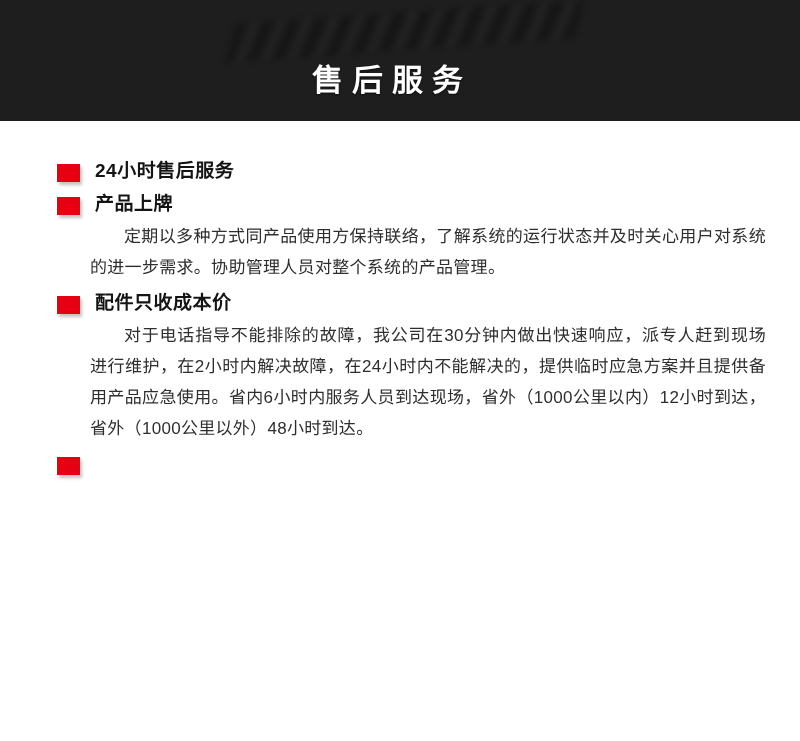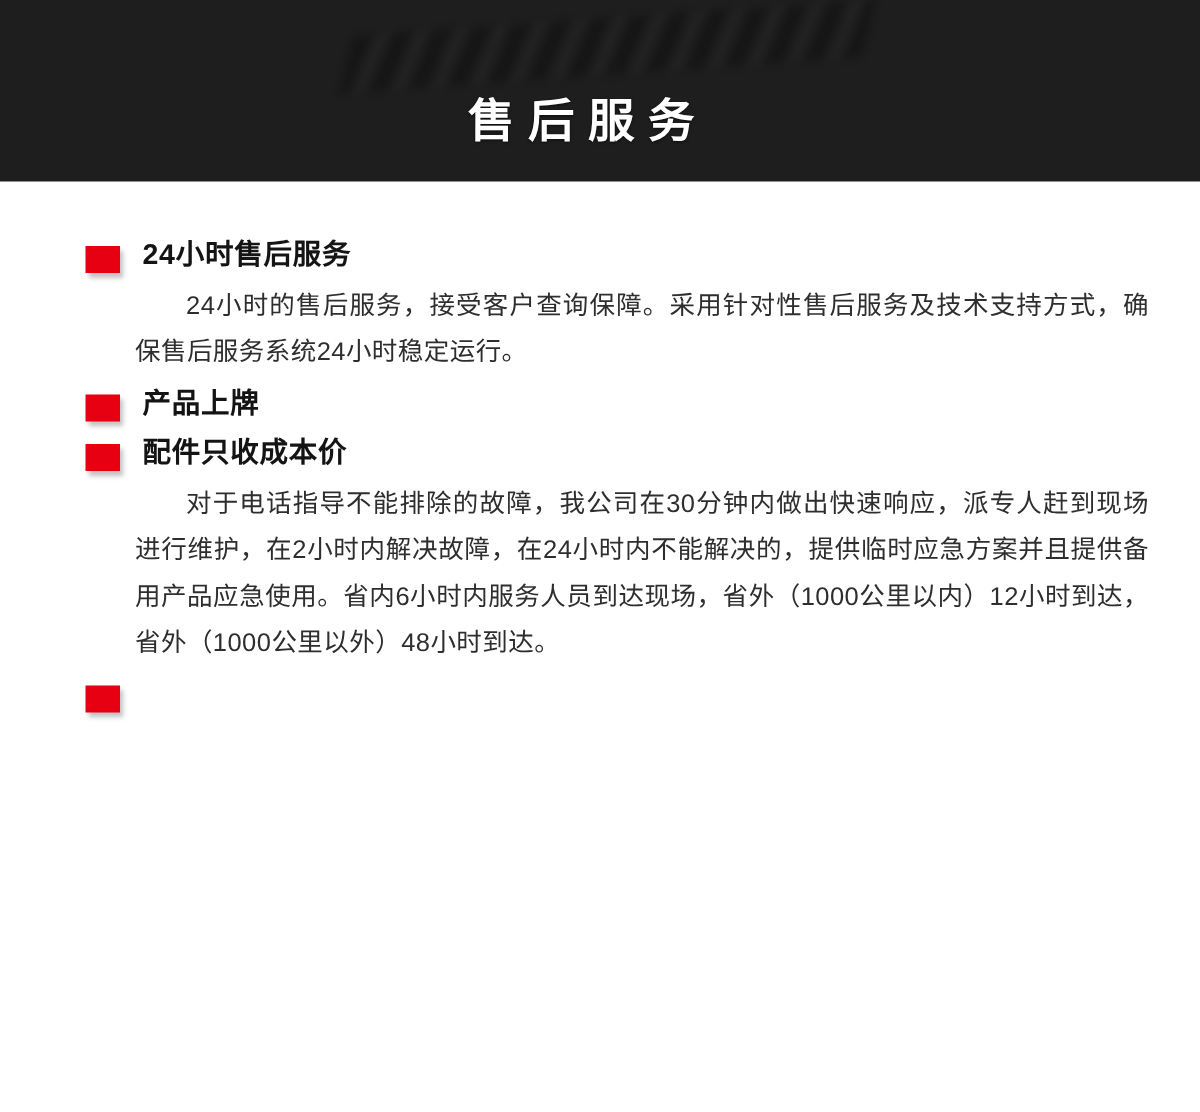--- a/index.html
+++ b/index.html
@@ -101,29 +101,29 @@
   <div class="title">售后服务</div>
 </div>
 
 <div class="content">
 
   <div class="section">
     <div class="section-head">
       <span class="bullet"></span>
       <span class="section-heading">24小时售后服务</span>
     </div>
-    <div class="section-body">
-      <p>24小时的售后服务，接受客户查询保障。采用针对性售后服务及技术支持方式，确保售后服务系统24小时稳定运行。</p>
-    </div>
   </div>
 
   <div class="section">
     <div class="section-head">
       <span class="bullet"></span>
       <span class="section-heading">产品上牌</span>
+    </div>
+    <div class="section-body">
+      <p>定期以多种方式同产品使用方保持联络，了解系统的运行状态并及时关心用户对系统的进一步需求。协助管理人员对整个系统的产品管理。</p>
     </div>
   </div>
 
   <div class="section">
     <div class="section-head">
       <span class="bullet"></span>
       <span class="section-heading">配件只收成本价</span>
     </div>
     <div class="section-body">
       <p>对于电话指导不能排除的故障，我公司在30分钟内做出快速响应，派专人赶到现场进行维护，在2小时内解决故障，在24小时内不能解决的，提供临时应急方案并且提供备用产品应急使用。省内6小时内服务人员到达现场，省外（1000公里以内）12小时到达，省外（1000公里以外）48小时到达。</p>

